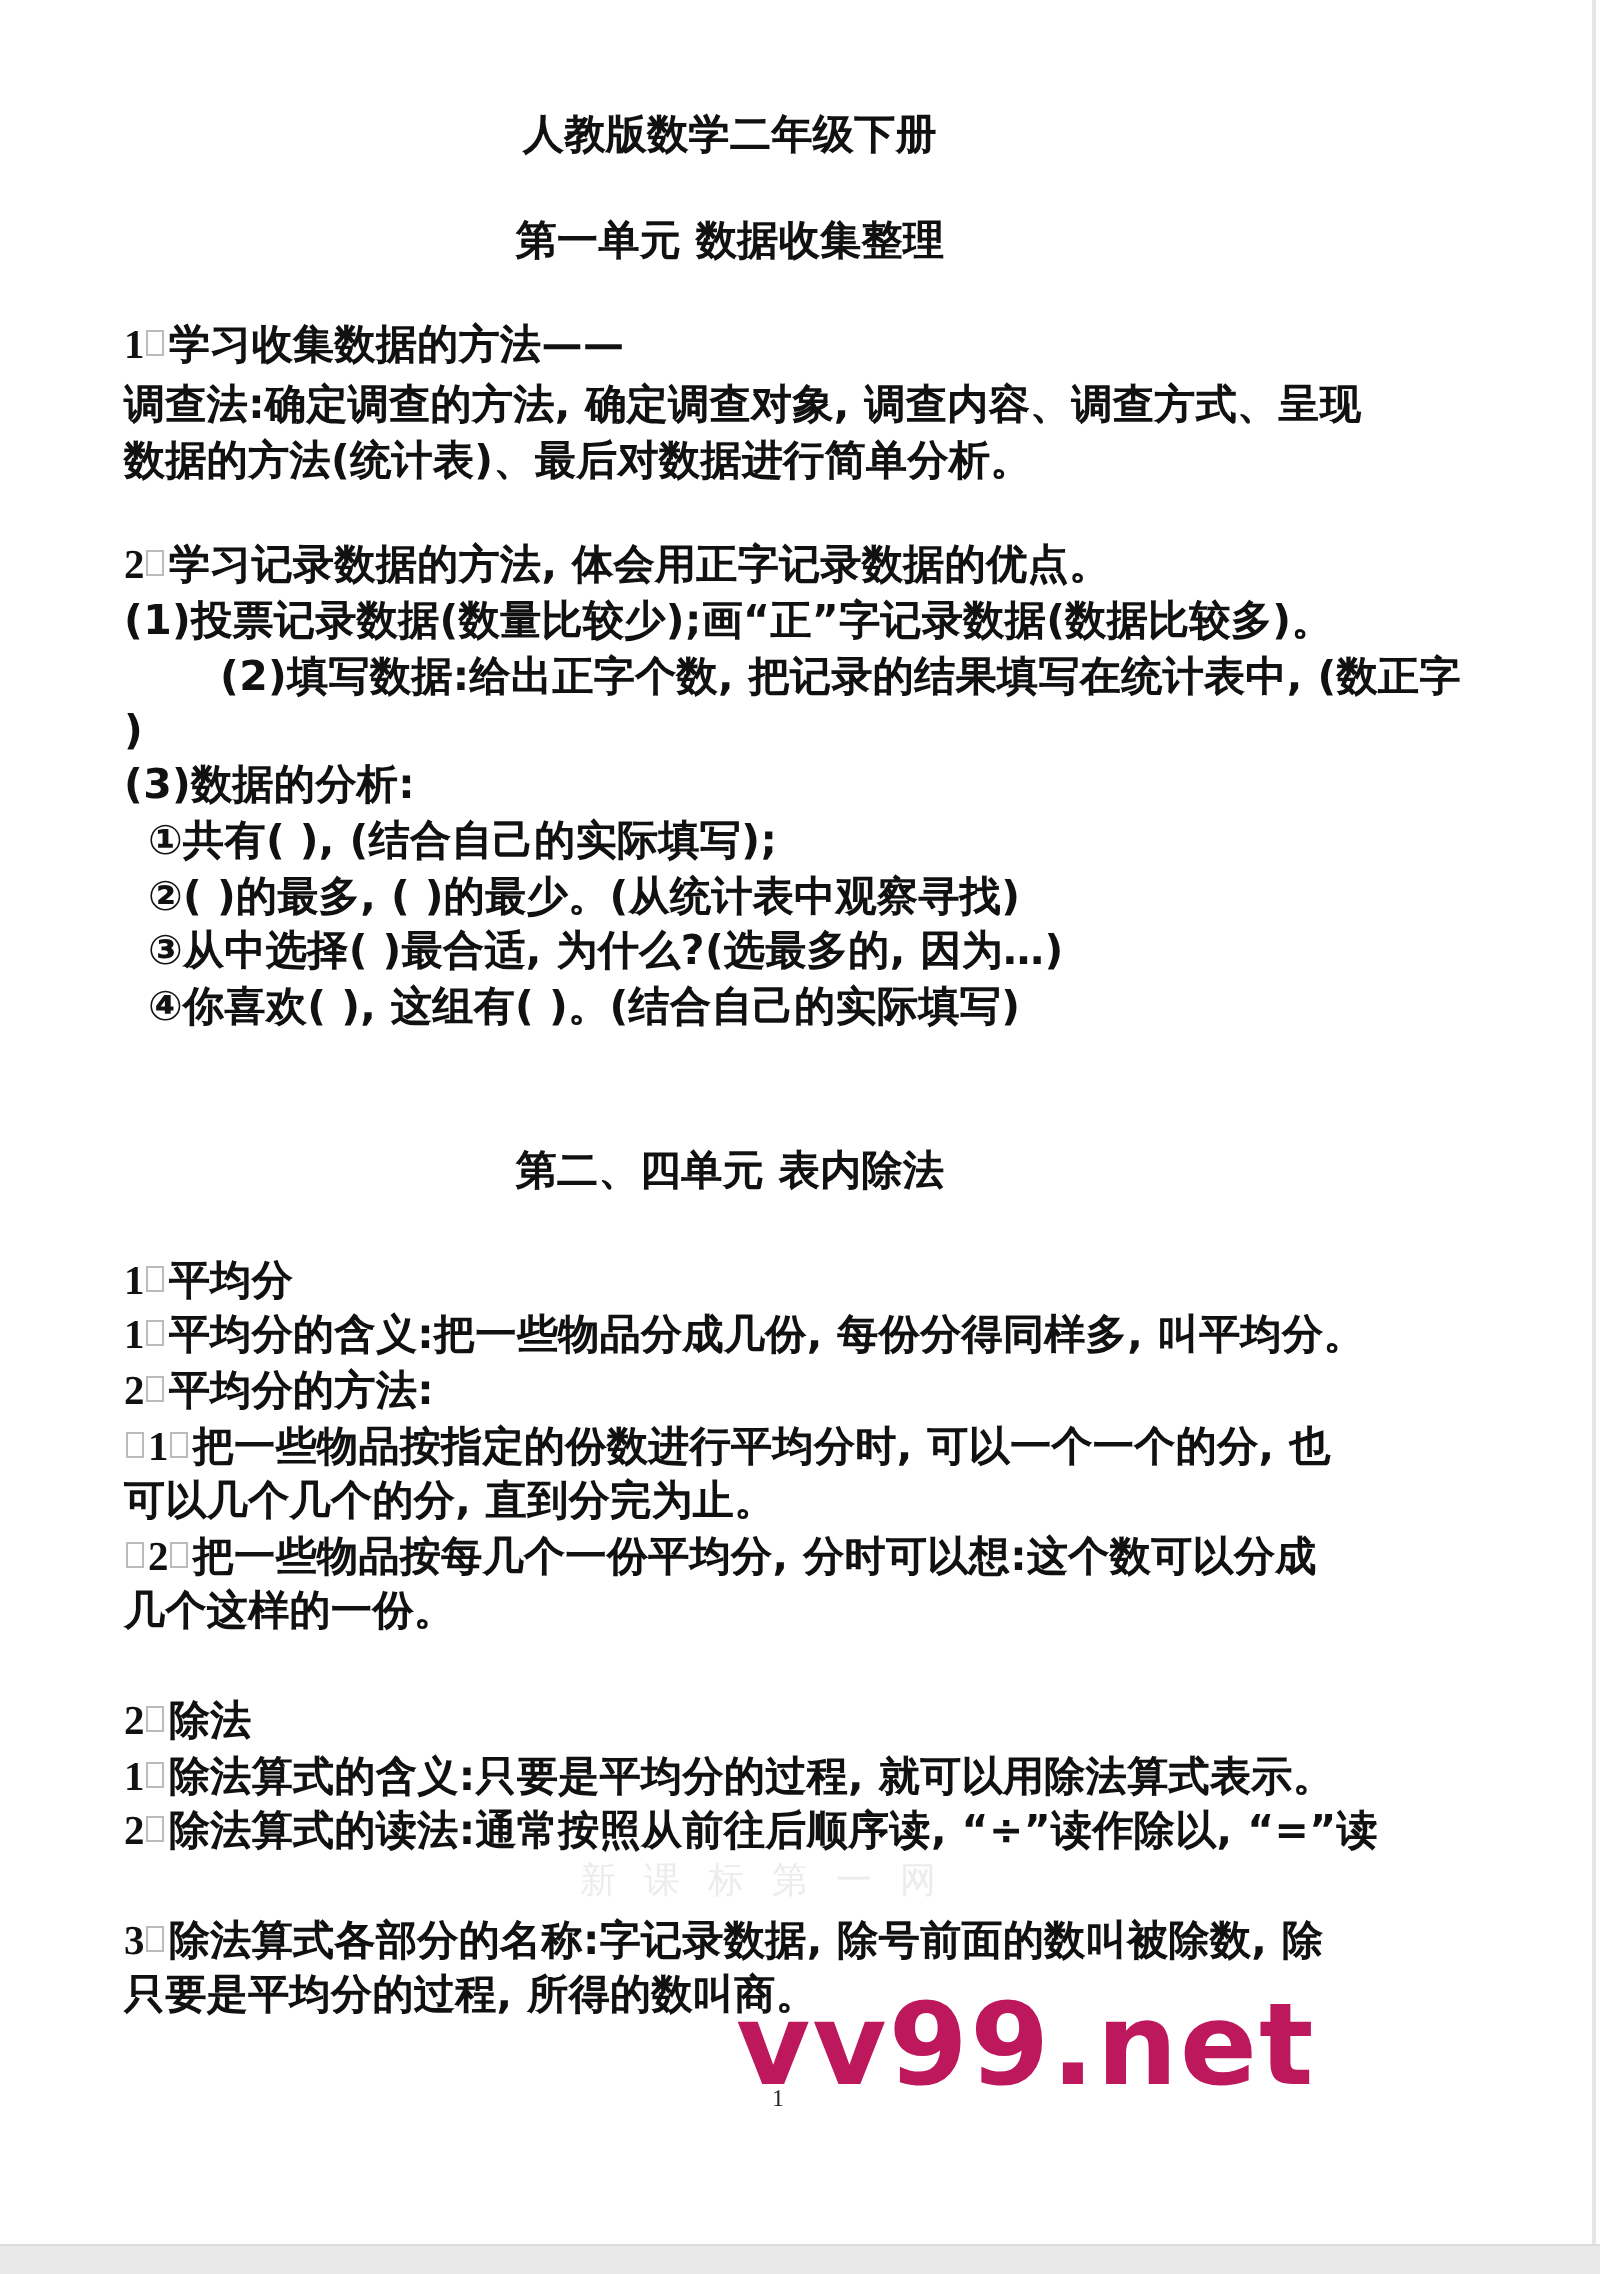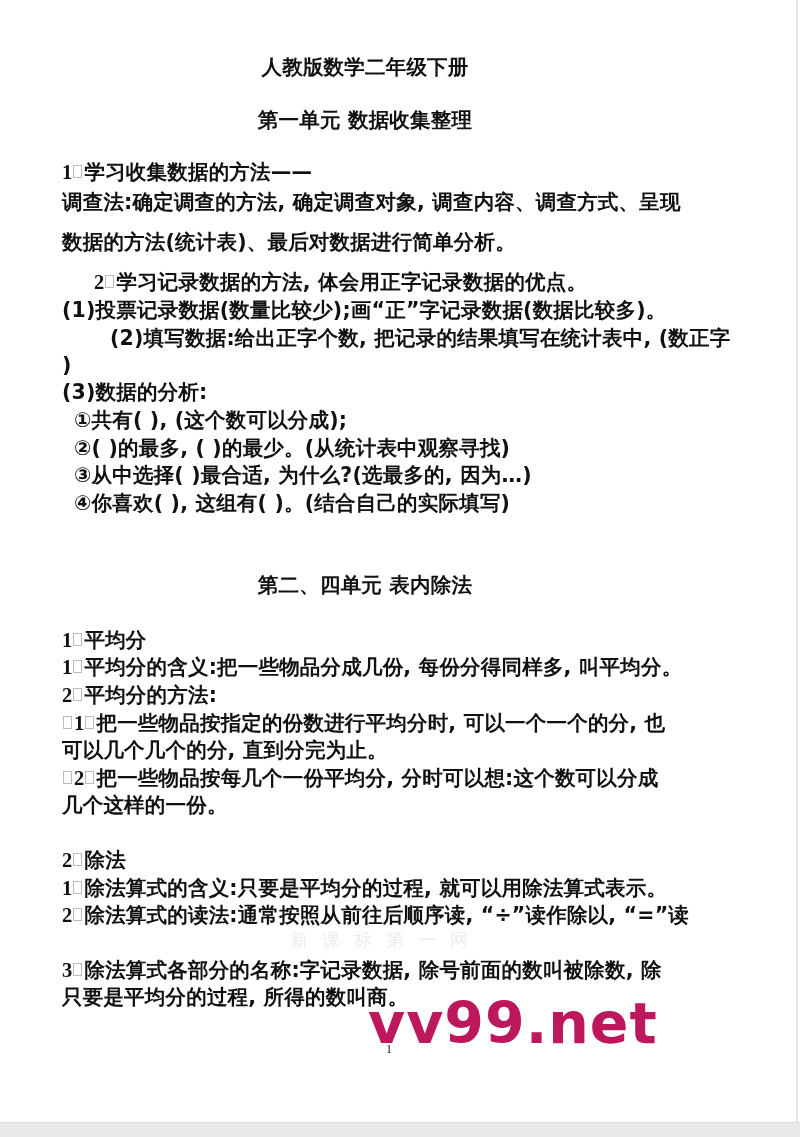--- a/index.html
+++ b/index.html
@@ -45,30 +45,30 @@
 
 <div class="page">
 
   <div class="line center heading" style="top:106px;">第一单元  数据收集整理</div>
   <div class="line center heading" style="top:53px;">人教版数学二年级下册</div>
 
   <div class="line" style="top:158px;">
     <span class="num">1</span><span class="box"></span><span>学习收集数据的方法——</span>
   </div>
   <div class="line" style="top:188px;">调查法:确定调查的方法, 确定调查对象, 调查内容、调查方式、呈现</div>
-  <div class="line" style="top:228px;text-align:right;">数据的方法(统计表)、最后对数据进行简单分析。</div>
+  <div class="line" style="top:216px;text-align:right;">数据的方法(统计表)、最后对数据进行简单分析。</div>
 
-  <div class="line" style="top:268px;margin-left:32px;">
+  <div class="line" style="top:268px;">
     <span class="num">2</span><span class="box"></span><span>学习记录数据的方法, 体会用正字记录数据的优点。</span>
   </div>
   <div class="line" style="top:296px;">(1)投票记录数据(数量比较少);画“正”字记录数据(数据比较多)。</div>
   <div class="line" style="top:324px;margin-left:48px;">(2)填写数据:给出正字个数, 把记录的结果填写在统计表中, (数正字</div>
   <div class="line" style="top:351px;">)</div>
   <div class="line" style="top:378px;">(3)数据的分析:</div>
-  <div class="line indent" style="top:406px;">①共有(  ), (这个数可以分成);</div>
+  <div class="line indent" style="top:406px;">①共有(  ), (结合自己的实际填写);</div>
   <div class="line indent" style="top:434px;">②(  )的最多, (  )的最少。(从统计表中观察寻找)</div>
   <div class="line indent" style="top:489px;">④你喜欢(  ), 这组有(  )。(结合自己的实际填写)</div>
   <div class="line indent" style="top:461px;">③从中选择(  )最合适, 为什么?(选最多的, 因为…)</div>
 
   <div class="line center heading" style="top:571px;">第二、四单元  表内除法</div>
 
   <div class="line" style="top:626px;">
     <span class="num">1</span><span class="box"></span><span>平均分</span>
   </div>
   <div class="line" style="top:653px;">

